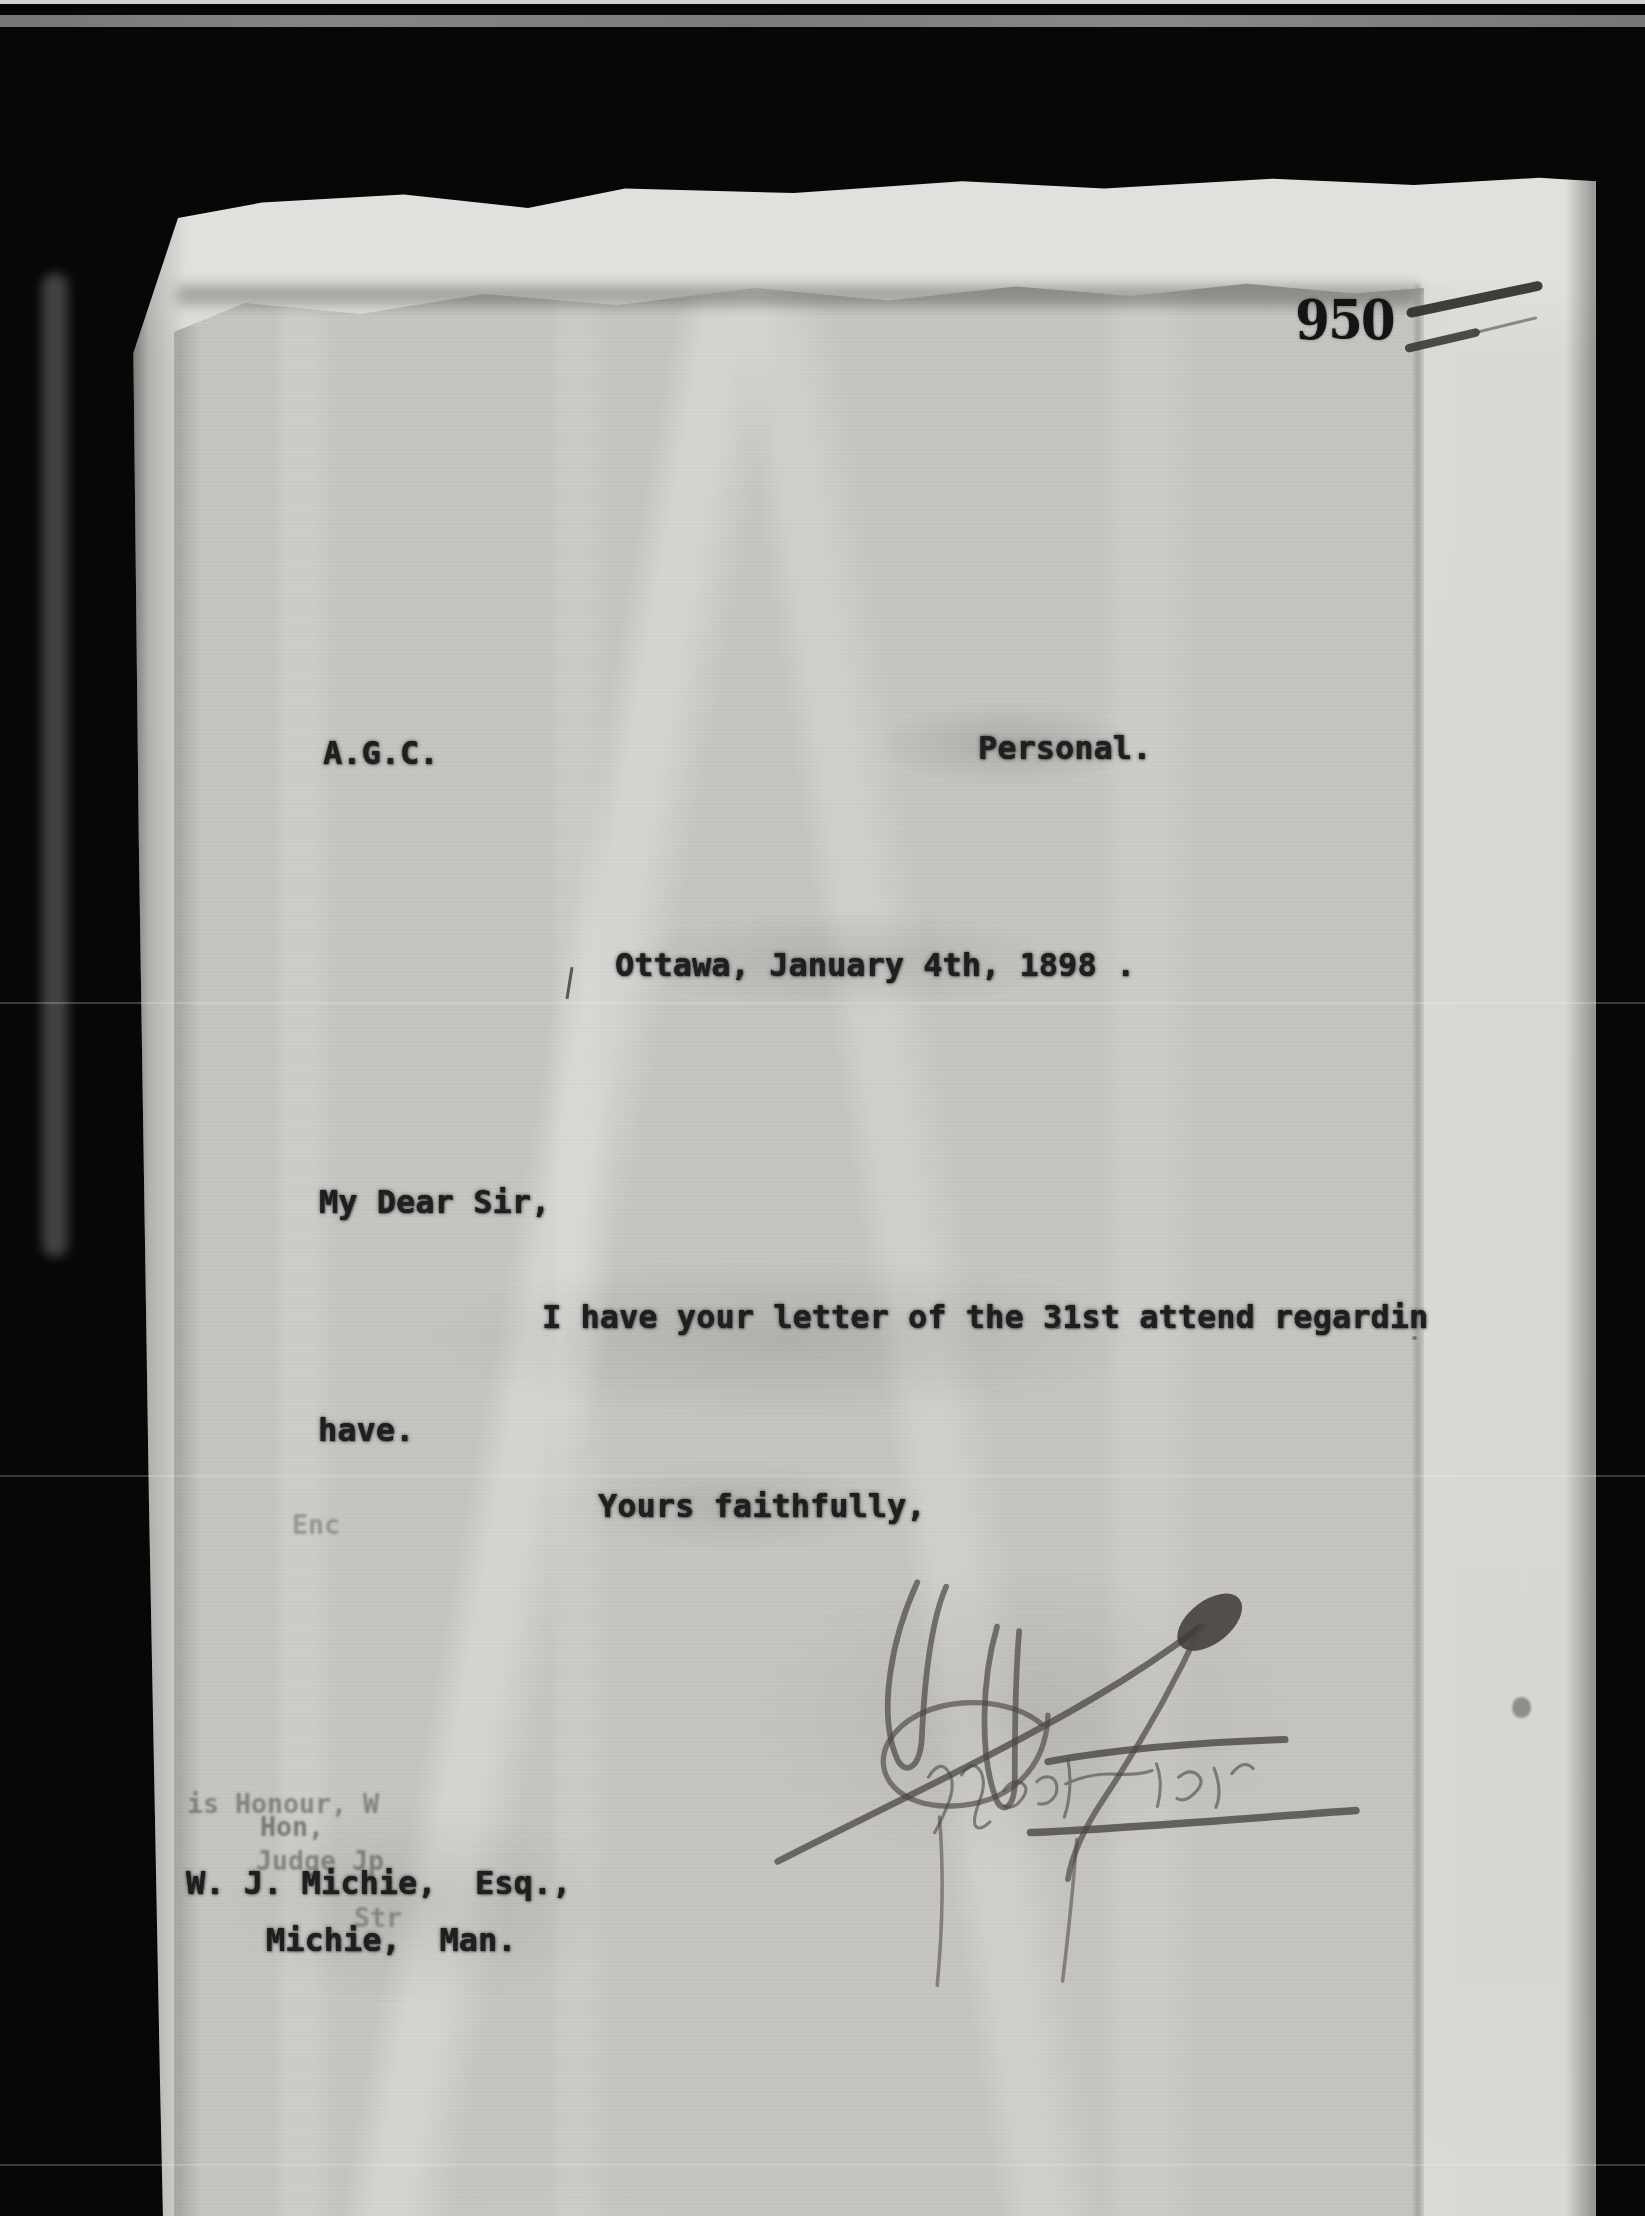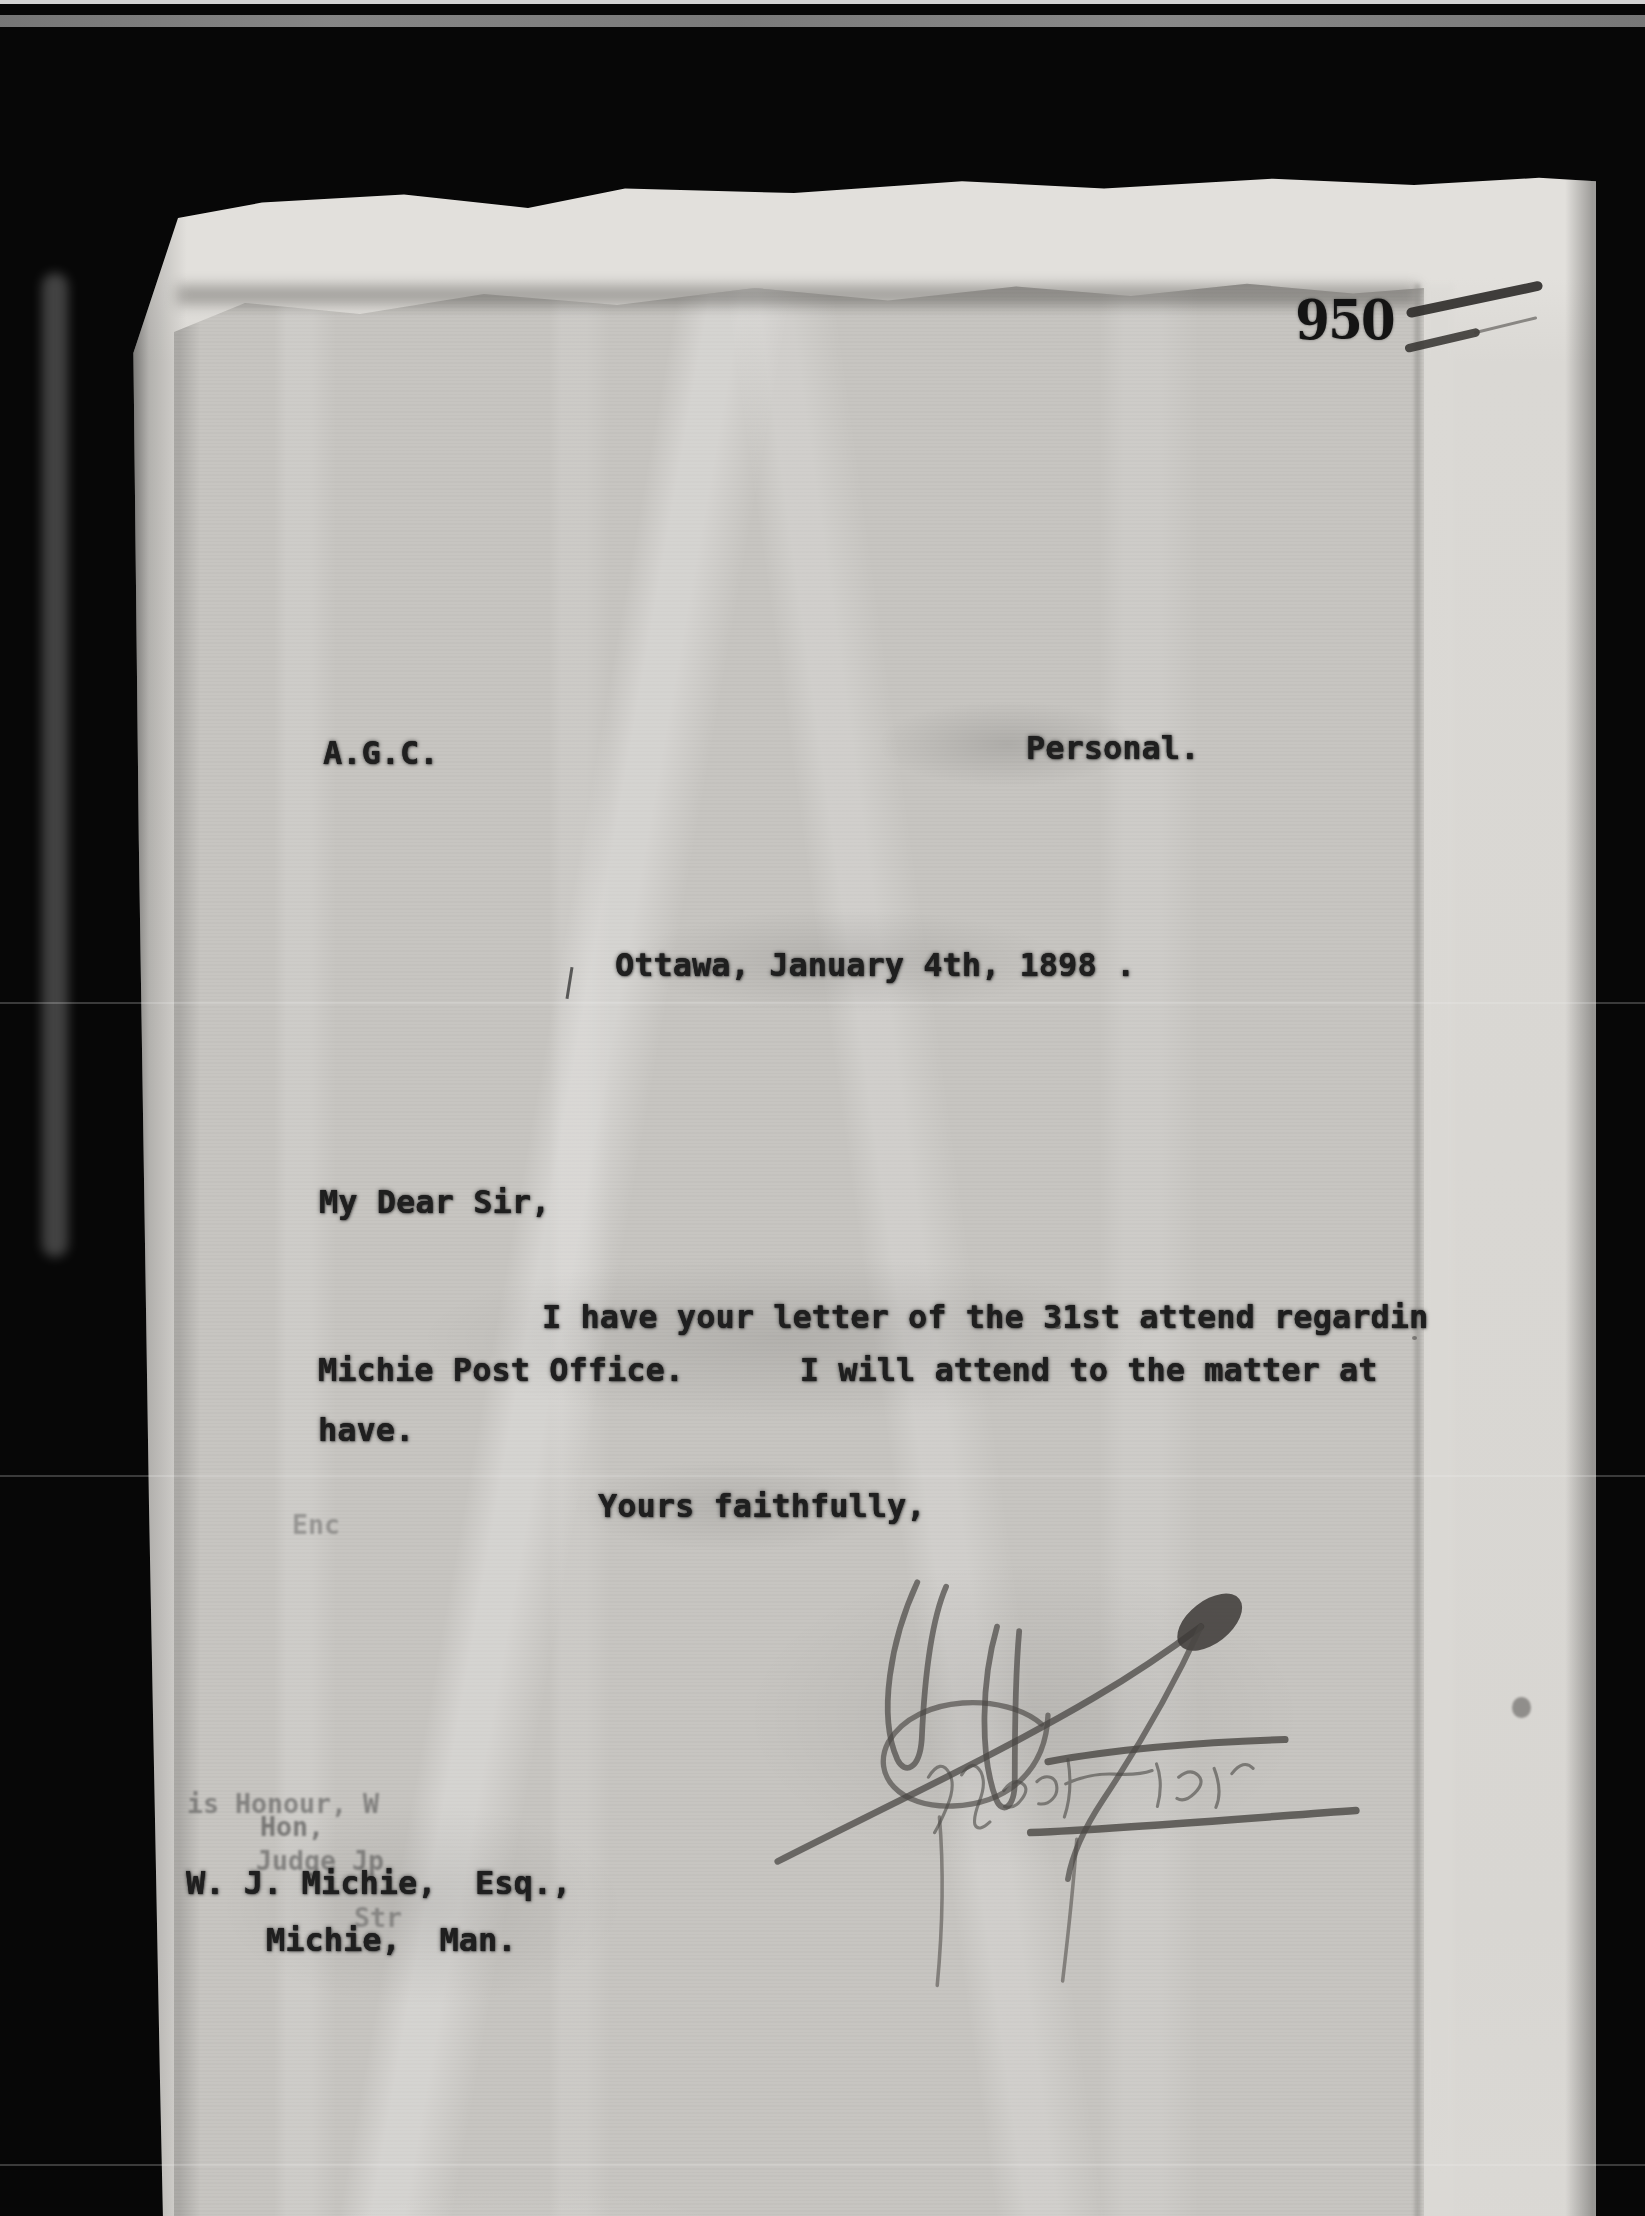--- a/index.html
+++ b/index.html
@@ -86,25 +86,24 @@
   <div class="scanline" style="top:2164px"></div>
 
   <div class="typed" id="page-number">950</div>
   <svg id="pencil-checkmark" style="left:1387px;top:266px" width="257" height="111" viewBox="0 0 580 250">
     <path d="M 55,105 L 340,45" stroke="#2e2c2a" stroke-width="22" stroke-linecap="round" opacity=".9"></path>
     <path d="M 50,185 L 200,150" stroke="#34322f" stroke-width="19" stroke-linecap="round" opacity=".85"></path>
     <path d="M 200,150 L 335,117" stroke="#45423f" stroke-width="7" stroke-linecap="round" opacity=".55"></path>
   </svg>
 
   <div class="typed" style="left:323px;top:737px">A.G.C.</div>
-  <div class="typed" style="left:1026px;top:732px">Personal.</div>
+  <div class="typed" style="left:978px;top:732px">Personal.</div>
   <div class="typed" style="left:615px;top:949px">Ottawa, January 4th, 1898 .</div>
   <div class="typed" style="left:319px;top:1186px">My Dear Sir,</div>
   <div class="typed" style="left:542px;top:1301px">I have your letter of the 31st attend regardin</div>
-  <div class="typed" style="left:318px;top:1354px">Michie Post Office.      I will attend to the matter at</div>
   <div class="typed" style="left:318px;top:1414px">have.</div>
   <div class="typed" style="left:598px;top:1490px">Yours faithfully,</div>
 
   <div class="ghost" style="left:278px;top:1512px;opacity:.38">Enc</div>
   <div class="ghost" style="left:173px;top:1791px">is Honour, W</div>
   <div class="ghost" style="left:246px;top:1814px;opacity:.58;filter:blur(0.9px)">Hon,</div>
   <div class="ghost" style="left:242px;top:1848px">Judge Jp</div>
   <div class="ghost" style="left:340px;top:1905px;opacity:.42">Str</div>
 
   <div class="typed" style="left:186px;top:1867px">W. J. Michie,  Esq.,</div>

